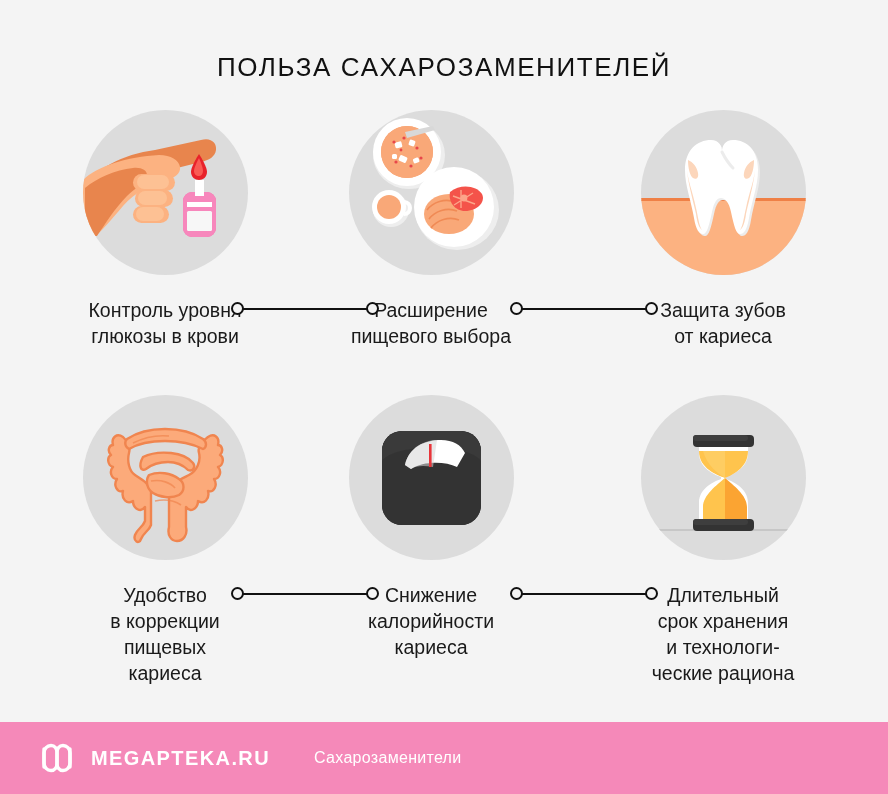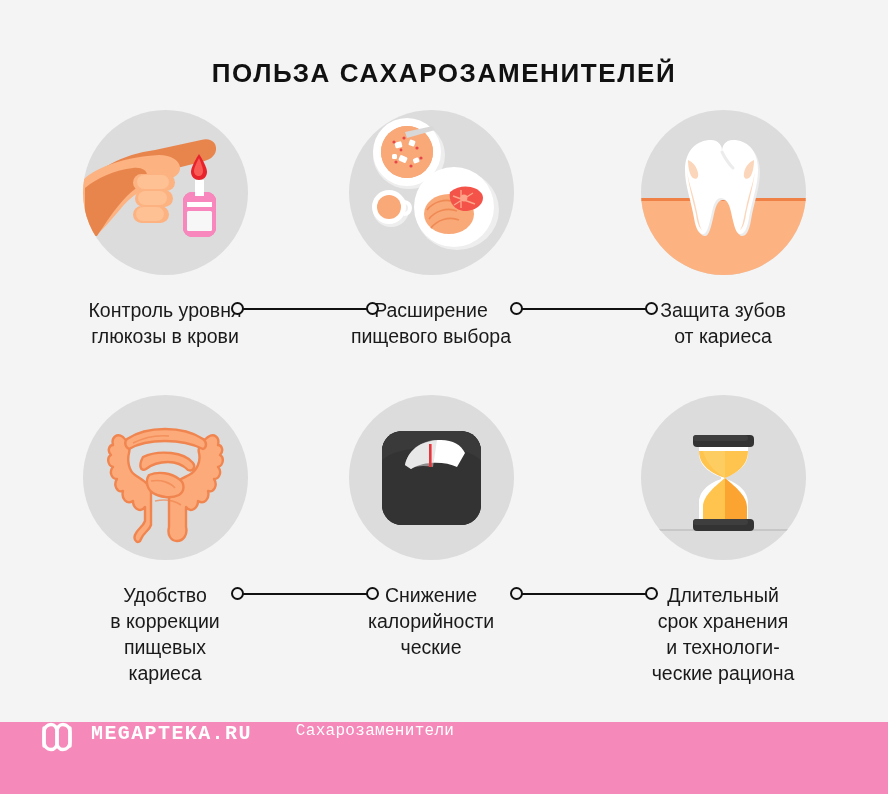--- a/index.html
+++ b/index.html
@@ -7,24 +7,24 @@
   body {
     background:#f4f4f4;
     font-family:"Liberation Sans", sans-serif;
     position:relative;
     overflow:hidden;
   }
   .page { position:relative; width:888px; height:794px; background:#f4f4f4; }
 
   .title {
     position:absolute;
-    top:58px; left:0; width:888px;
+    top:52px; left:0; width:888px;
     text-align:center;
     font-size:26px;
-    font-weight:bold;
+    font-weight:normal;
     letter-spacing:1.6px;
     color:#111111;
   }
 
   
   .grid { position:absolute; top:110px; left:0; width:888px; }
   .row { position:relative; height:285px; }
   .card {
     position:absolute;
     width:240px;
@@ -76,21 +76,21 @@
   .conn-a { left:231px; width:148px; }
   .conn-b { left:510px; width:148px; }
 
   
   .footer {
     position:absolute;
     left:0; bottom:0;
     width:888px; height:72px;
     background:#f589b9;
     display:flex;
-    font-family:Liberation Mono, monospace;
+    align-items:center;
   }
   .footer .logo { margin-left:40px; display:block; }
   .footer .brand {
     margin-left:17px;
     color:#ffffff;
     font-size:20px;
     font-weight:bold;
     letter-spacing:1.4px;
   }
   .footer .subject {
@@ -237,21 +237,21 @@
             <rect x="33" y="36" width="99" height="94" rx="20" fill="#2f2f2f"></rect>
             <rect x="33" y="36" width="99" height="94" rx="20" fill="#333333"></rect>
             <path d="M33 56 C33 44 44 36 56 36 L109 36 C121 36 132 44 132 56 L132 66 C120 48 46 48 33 66 Z" fill="#3a3a3a"></path>
             <path d="M56 70 C60 52 76 45 92 45 C104 45 112 50 116 58 L108 72 C96 66 74 66 62 74 Z" fill="#ffffff"></path>
             <path d="M56 70 C60 52 76 45 88 45 L84 72 C74 70 66 71 62 74 Z" fill="#d6d6d6" opacity=".55"></path>
             <rect x="80" y="49" width="2.6" height="23" fill="#e8353a"></rect>
           </svg>
         </div>
         <div class="label">Снижение
 калорийности
-ческие</div>
+кариеса</div>
       </div>
 
       <div class="card c2">
         <div class="circle">
           <svg width="165" height="165" viewBox="0 0 165 165">
             <rect x="8" y="134" width="149" height="2" fill="#c7c7c7"></rect>
             <path d="M58 50 L107 50 L107 58 C107 74 90 80 85 82 L85 84 C90 86 107 92 107 108 L107 128 L58 128 L58 108 C58 92 75 86 80 84 L80 82 C75 80 58 74 58 58 Z" fill="#ffffff"></path>
             <path d="M58 56 L107 56 C107 74 90 80 85 82 L82 82 C77 80 58 74 58 56 Z" fill="#ffc44d"></path>
             <path d="M62 64 L103 64 C100 76 89 81 84 83 C79 81 66 76 62 64 Z" fill="#ffc44d"></path>
             <path d="M84 83 L84 124 L62 124 L62 112 C62 100 76 90 84 83 Z" fill="#ffc44d"></path>

